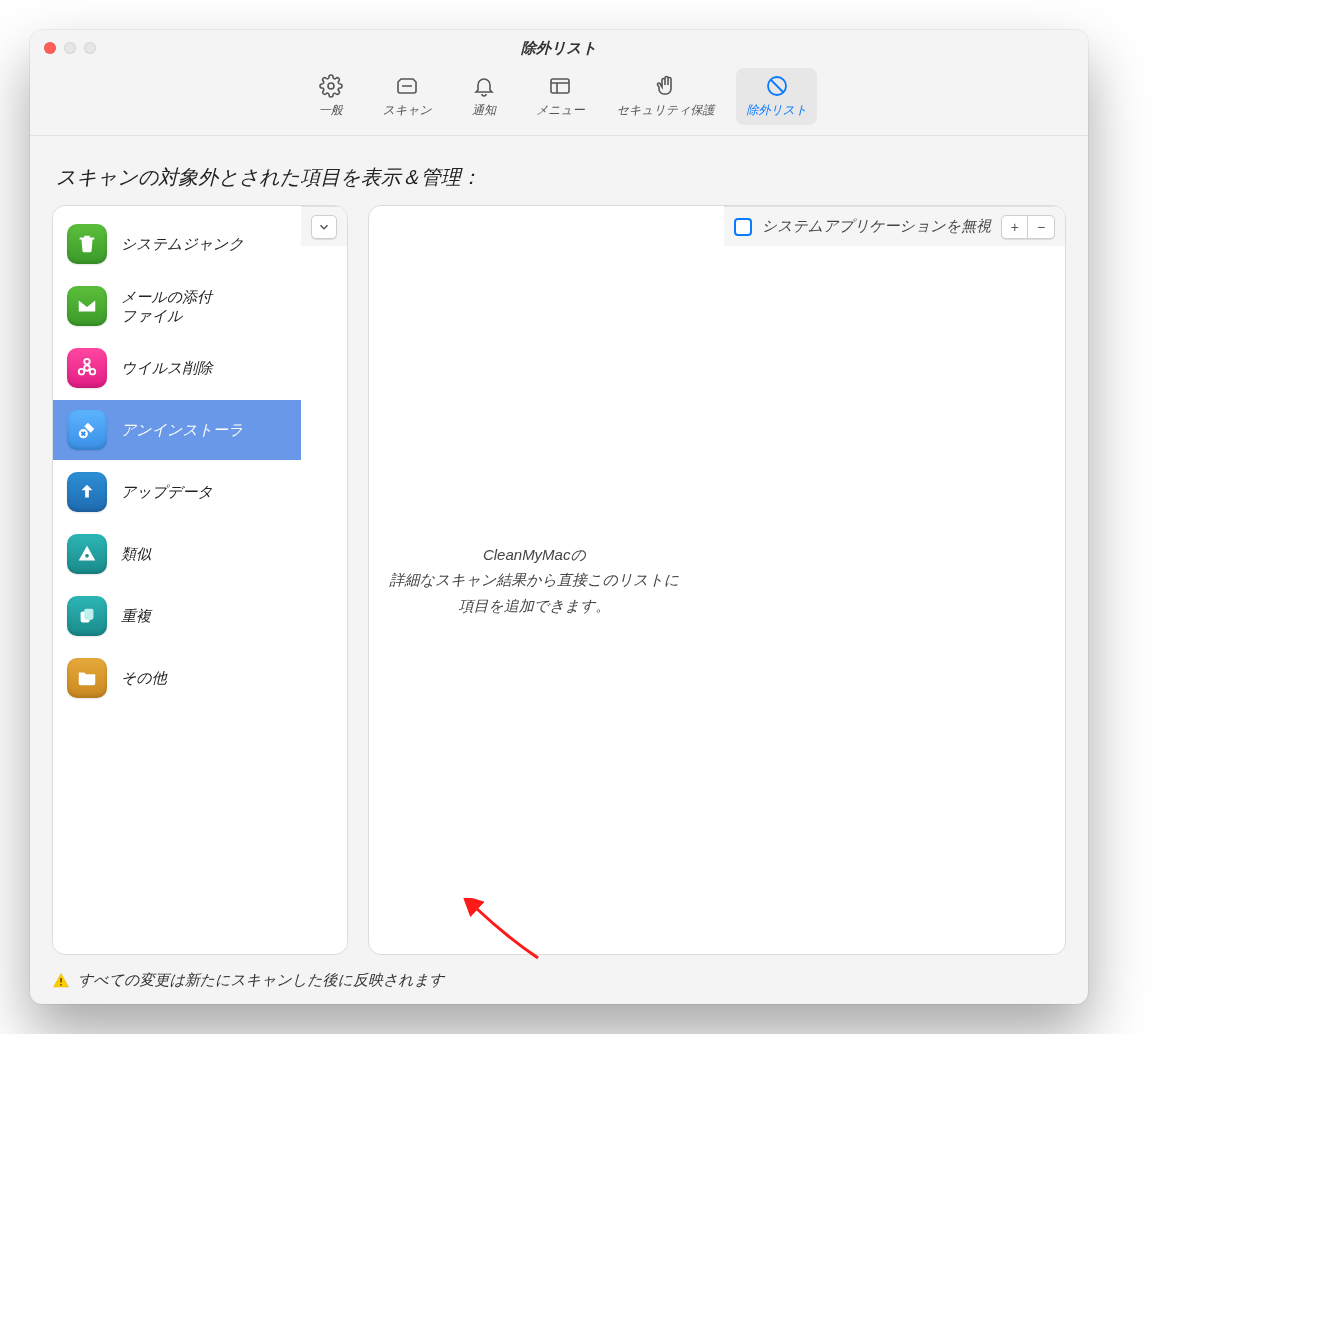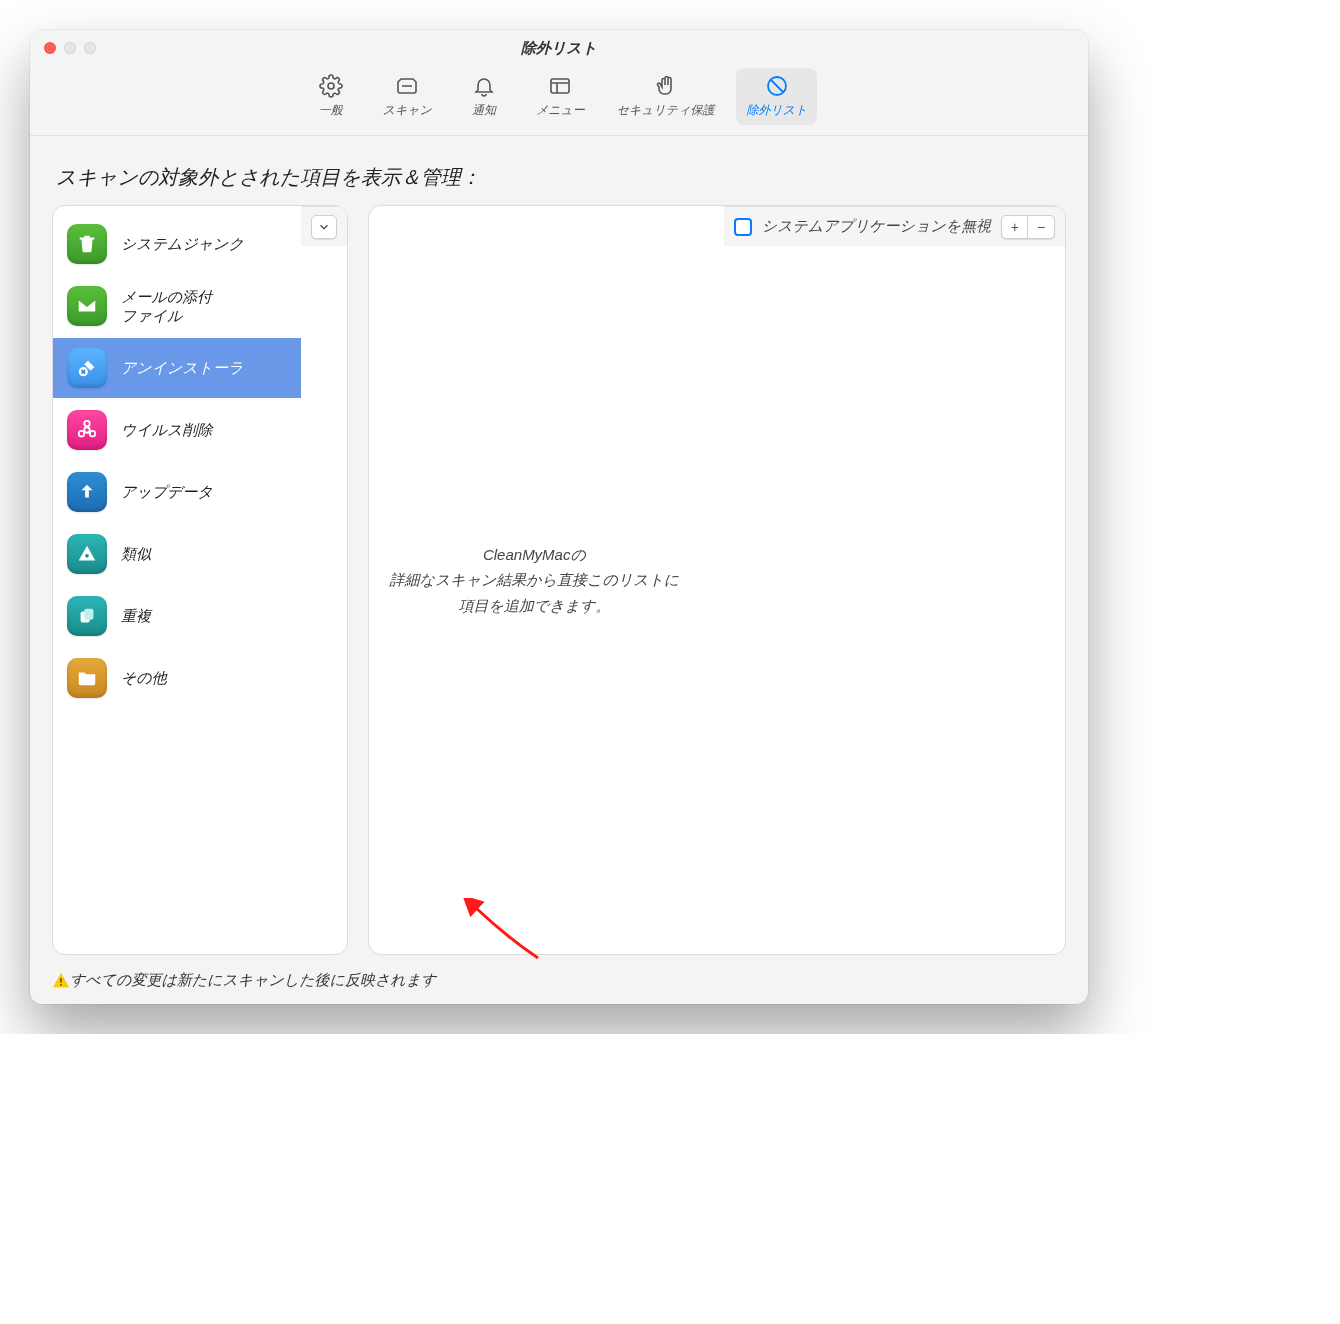--- a/index.html
+++ b/index.html
@@ -140,21 +140,21 @@
   .ignore-label { font-size: 15px; color: #444; flex:1; }
   .plusminus {
     display:flex; border: 1px solid #cfcfcf; border-radius:5px; overflow:hidden;
     background:#fff; box-shadow: 0 1px 1px rgba(0,0,0,0.1);
   }
   .pm-btn { width:26px; height:22px; display:flex; align-items:center; justify-content:center; font-size:14px; color:#555; }
   .pm-btn:first-child { border-right: 1px solid #cfcfcf; }
 
   
   .warning-row {
-    display:flex; align-items:center; 
+    display:flex; align-items:center; gap:8px;
     margin-top: 16px; font-size: 15px; color: #333;
   }
   .warn-icon { width:18px; height:18px; }
 
   
   .red-arrow {
     position: absolute;
     pointer-events: none;
   }
 </style>
@@ -245,41 +245,41 @@
             <span class="cat-label">システムジャンク</span>
           </div>
           <div class="cat-item">
             <div class="cat-icon" style="background:linear-gradient(#5bbf3b,#3b9a2a)">
               <svg viewBox="0 0 24 24" width="22" height="22" fill="#fff">
                   <path d="M3 6h18v12H3zM3 6l9 7 9-7"></path>
                 </svg>
             </div>
             <span class="cat-label" style="white-space:pre-line;">メールの添付
 ファイル</span>
-          </div>
-          <div class="cat-item selected">
-            <div class="cat-icon" style="background:linear-gradient(#5cb4ff,#3a8fe6)">
-              <svg viewBox="0 0 24 24" width="22" height="22" fill="#fff">
-                  <circle cx="8" cy="16" r="5"></circle>
-                  <path d="M6 14l4 4M10 14l-4 4" stroke="#3a8fe6" stroke-width="2"></path>
-                  <path d="M13 4l7 7-4 4-7-7z"></path>
-                </svg>
-            </div>
-            <span class="cat-label">アンインストーラ</span>
           </div>
           <div class="cat-item">
             <div class="cat-icon" style="background:linear-gradient(#ff47a0,#e21d84)">
               <svg viewBox="0 0 24 24" width="22" height="22" fill="none" stroke="#fff" stroke-width="2">
                   <circle cx="12" cy="12" r="3"></circle>
                   <circle cx="12" cy="5" r="3"></circle>
                   <circle cx="6" cy="16" r="3"></circle>
                   <circle cx="18" cy="16" r="3"></circle>
                 </svg>
             </div>
             <span class="cat-label">ウイルス削除</span>
+          </div>
+          <div class="cat-item selected">
+            <div class="cat-icon" style="background:linear-gradient(#5cb4ff,#3a8fe6)">
+              <svg viewBox="0 0 24 24" width="22" height="22" fill="#fff">
+                  <circle cx="8" cy="16" r="5"></circle>
+                  <path d="M6 14l4 4M10 14l-4 4" stroke="#3a8fe6" stroke-width="2"></path>
+                  <path d="M13 4l7 7-4 4-7-7z"></path>
+                </svg>
+            </div>
+            <span class="cat-label">アンインストーラ</span>
           </div>
           <div class="cat-item">
             <div class="cat-icon" style="background:linear-gradient(#2d8fd6,#1f6bb0)">
               <svg viewBox="0 0 24 24" width="22" height="22" fill="#fff">
                   <path d="M12 4l6 6h-4v8h-4v-8H6z"></path>
                 </svg>
             </div>
             <span class="cat-label">アップデータ</span>
           </div>
           <div class="cat-item">

